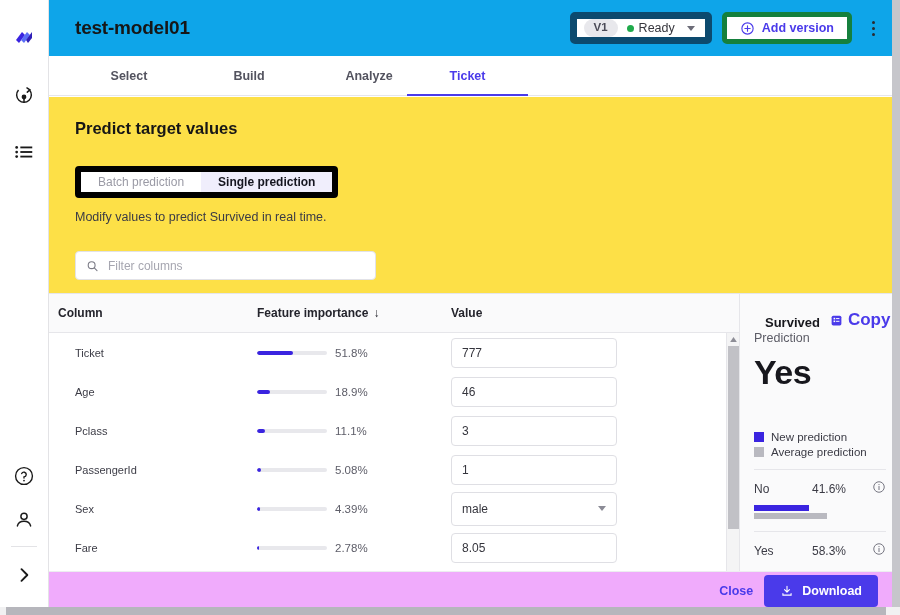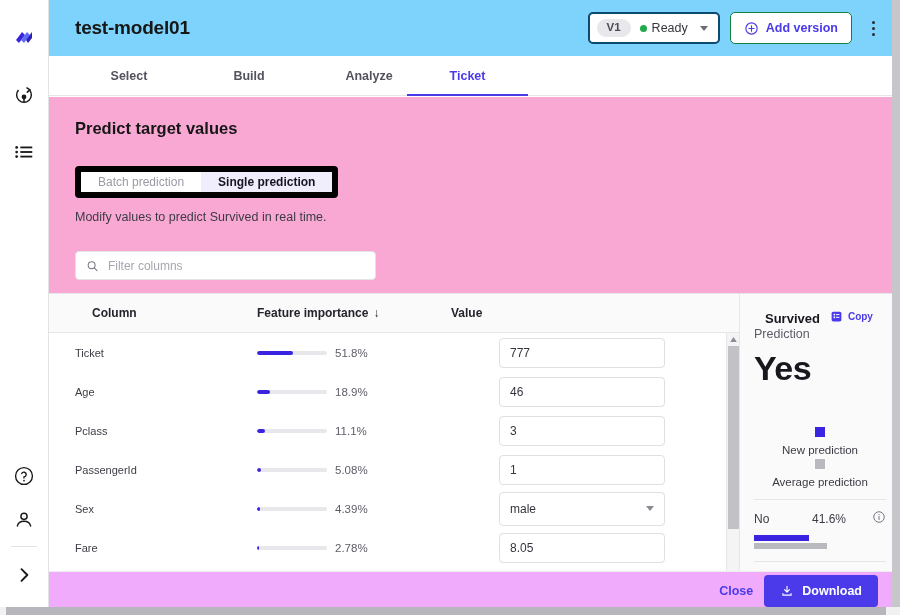--- a/index.html
+++ b/index.html
@@ -20,44 +20,44 @@
   .rail-icon {
     width: 49px; height: 44px; display: flex; align-items: center; justify-content: center;
     color: #1a1a1a;
   }
   .rail-spacer { flex: 1 1 auto; }
   .rail-divider { width: 26px; height: 1px; background: #e3e3e6; margin: 4px 0 6px 0; }
 
   
   .header {
     position: absolute; left: 49px; top: 0; width: 851px; height: 56px;
-    background: #7dd3fc; display: flex; align-items: center; padding: 0 16px 0 26px;
+    background: #0ea5e9; display: flex; align-items: center; padding: 0 16px 0 26px;
   }
   .app-title {
     font-size: 19px; font-weight: 700; color: #161616; letter-spacing: -0.2px;
   }
   .header-right { margin-left: auto; display: flex; align-items: center; gap: 10px; }
 
   .version-box {
     display: flex; align-items: center; gap: 9px;
     height: 32px; padding: 0 10px 0 7px;
-    border: 2px solid #0c4a6e; border-radius: 5px; background: #fff;
+    border: 7px solid #0c4a6e; border-radius: 5px; background: #fff;
   }
   .version-pill {
     background: #e8e8ec; color: #4b4b57; font-size: 11.5px; font-weight: 600;
     border-radius: 10px; padding: 3px 10px; line-height: 1;
   }
   .ready-wrap { display: flex; align-items: center; gap: 5px; font-size: 12.5px; color: #36363d; }
   .ready-dot { width: 7px; height: 7px; border-radius: 50%; background: #1faa4b; display:inline-block; }
   .caret { width: 0; height: 0; border-left: 4px solid transparent; border-right: 4px solid transparent;
            border-top: 5px solid #6c6c78; margin-left: 3px; }
 
   .btn-addversion {
     display: flex; align-items: center; gap: 7px; height: 32px; padding: 0 13px;
-    border: 1px solid #15803d; border-radius: 5px; background: #fff;
+    border: 5px solid #15803d; border-radius: 5px; background: #fff;
     color: #4a3aea; font-size: 12.5px; font-weight: 700; cursor: pointer;
   }
   .btn-share {
     display: flex; align-items: center; gap: 7px; height: 32px; padding: 0 14px;
     border: none; border-radius: 5px; background: #e5e5e9;
     color: #a3a3ad; font-size: 12.5px; font-weight: 600;
   }
   .kebab { width: 22px; height: 30px; display: flex; flex-direction: column; align-items: center;
            justify-content: center; gap: 3px; }
   .kebab i { width: 3px; height: 3px; border-radius: 50%; background: #2a2a30; display: block; }
@@ -71,21 +71,21 @@
     position: absolute; top: 0; height: 40px; display: flex; align-items: center; justify-content: center;
     font-size: 12.5px; font-weight: 700; color: #53535f; cursor: pointer;
   }
   .tab.active { color: #4a3aea; }
   .tab.active::after {
     content: ""; position: absolute; left: 0; right: 0; bottom: 0; height: 2.5px; background: #4a3aea;
   }
 
   
   .body {
-    position: absolute; left: 49px; top: 97px; width: 851px; height: 518px; background: #f9a8d4;
+    position: absolute; left: 49px; top: 97px; width: 851px; height: 518px; background: #fde047;
   }
   .page-title { position: absolute; left: 26px; top: 22px; font-size: 16.5px; font-weight: 700; color: #161616; }
 
   .segmented {
     position: absolute; left: 26px; top: 69px; height: 32px;
     display: flex; border: 6px solid #000000; border-radius: 4px; overflow: hidden;
   }
   .seg {
     display: flex; align-items: center; justify-content: center; padding: 0 17px;
     font-size: 12px; color: #9a9aa5; background: #fff; cursor: pointer; height: 100%;
@@ -118,21 +118,21 @@
   .th { position: absolute; font-size: 12px; font-weight: 700; color: #24242c; display:flex; align-items:center; gap:5px;}
   .tbody { position: relative; height: 246px; overflow: hidden; }
   .trow { position: relative; height: 39px; }
   .col-name { position: absolute; left: 26px; top: 50%; transform: translateY(-50%); font-size: 11px; color: #3c3c46; }
   .bar-track {
     position: absolute; left: 208px; top: 50%; transform: translateY(-50%);
     width: 70px; height: 4px; border-radius: 2px; background: #e8e8ec; overflow: hidden;
   }
   .bar-fill { height: 100%; border-radius: 2px; background: #3a24e0; }
   .pct { position: absolute; left: 286px; top: 50%; transform: translateY(-50%); font-size: 11.5px; color: #5d5d68; }
-  .valcell { position: absolute; left: 402px; top: 50%; transform: translateY(-50%); margin-left: 48px; }
+  .valcell { position: absolute; left: 402px; top: 50%; transform: translateY(-50%); }
   .val-input {
     width: 166px; height: 30px; border: 1px solid #dfdfe4; border-radius: 4px;
     background: #fff; padding: 0 10px; font-size: 12px; color: #35353d;
     font-family: "Liberation Sans", sans-serif; outline: none;
   }
   .val-select {
     width: 166px; height: 34px; border: 1px solid #dfdfe4; border-radius: 4px;
     background: #fff; padding: 0 10px; font-size: 12px; color: #35353d;
     display: flex; align-items: center;
   }
@@ -154,25 +154,25 @@
     background: #c1c1c6; border-radius: 0;
   }
 
   
   .rpanel {
     position: absolute; left: 691px; top: 196px; width: 160px; height: 375px;
     background: #fafafb; border-top: 1px solid #e6e6ea; padding: 16px 14px 0 14px;
   }
   .rp-head { display: flex; align-items: baseline; gap: 10px; }
   .rp-target { font-size: 13px; font-weight: 700; color: #17171d; margin-left: 11px; }
-  .rp-copy { display: flex; align-items: center; gap: 5px; color: #4a3aea; font-size: 10px; font-weight: 700; cursor: pointer; }
+  .rp-copy { display: flex; align-items: center; gap: 5px; color: #4a3aea; font-size: 17px; font-weight: 700; cursor: pointer; }
   .rp-sub { font-size: 12.5px; color: #5c5c66; margin-top: 1px; }
   .rp-big { font-size: 34px; font-weight: 700; color: #17171d; margin-top: 10px; letter-spacing: -0.5px; line-height: 1; }
   .legend { margin-top: 42px; }
-  .legend-row { display: flex; align-items: center; gap: 7px; margin-bottom: 3px; flex-direction: column; }
+  .legend-row { display: flex; align-items: center; gap: 7px; margin-bottom: 3px; }
   .legend-swatch { width: 10px; height: 10px; display:inline-block; }
   .legend-label { font-size: 11.5px; color: #3b3b45; }
   .rp-sep { height: 1px; background: #e6e6ea; margin: 11px 0 0 0; }
   .prob-row { padding-top: 10px; }
   .prob-top { display: flex; align-items: center; font-size: 12px; color: #3b3b45; }
   .prob-name { width: 58px; }
   .prob-val { font-size: 12px; color: #3b3b45; }
   .info-i { margin-left: auto; }
   .prob-bars { margin-top: 8px; }
   .prob-bar { height: 6px; border-radius: 0; }
@@ -323,21 +323,21 @@
     <div class="filter-wrap">
       <svg width="14" height="14" viewBox="0 0 24 24" fill="none" stroke="#7b7b86" stroke-width="2">
         <circle cx="10.5" cy="10.5" r="6.4"></circle>
         <path d="M15.4 15.4 L20.5 20.5" stroke-linecap="round"></path>
       </svg>
       <input class="filter-input" value="" placeholder="Filter columns" style="">
     </div>
 
     <div class="table-card">
       <div class="thead">
-        <div class="th" style="left:43px">
+        <div class="th" style="left:9px">
           <span>Column</span>
         </div>
         <div class="th" style="left:208px">
           <span>Feature importance</span>
           <span>↓</span>
         </div>
         <div class="th" style="left:402px">
           <span>Value</span>
         </div>
       </div>

